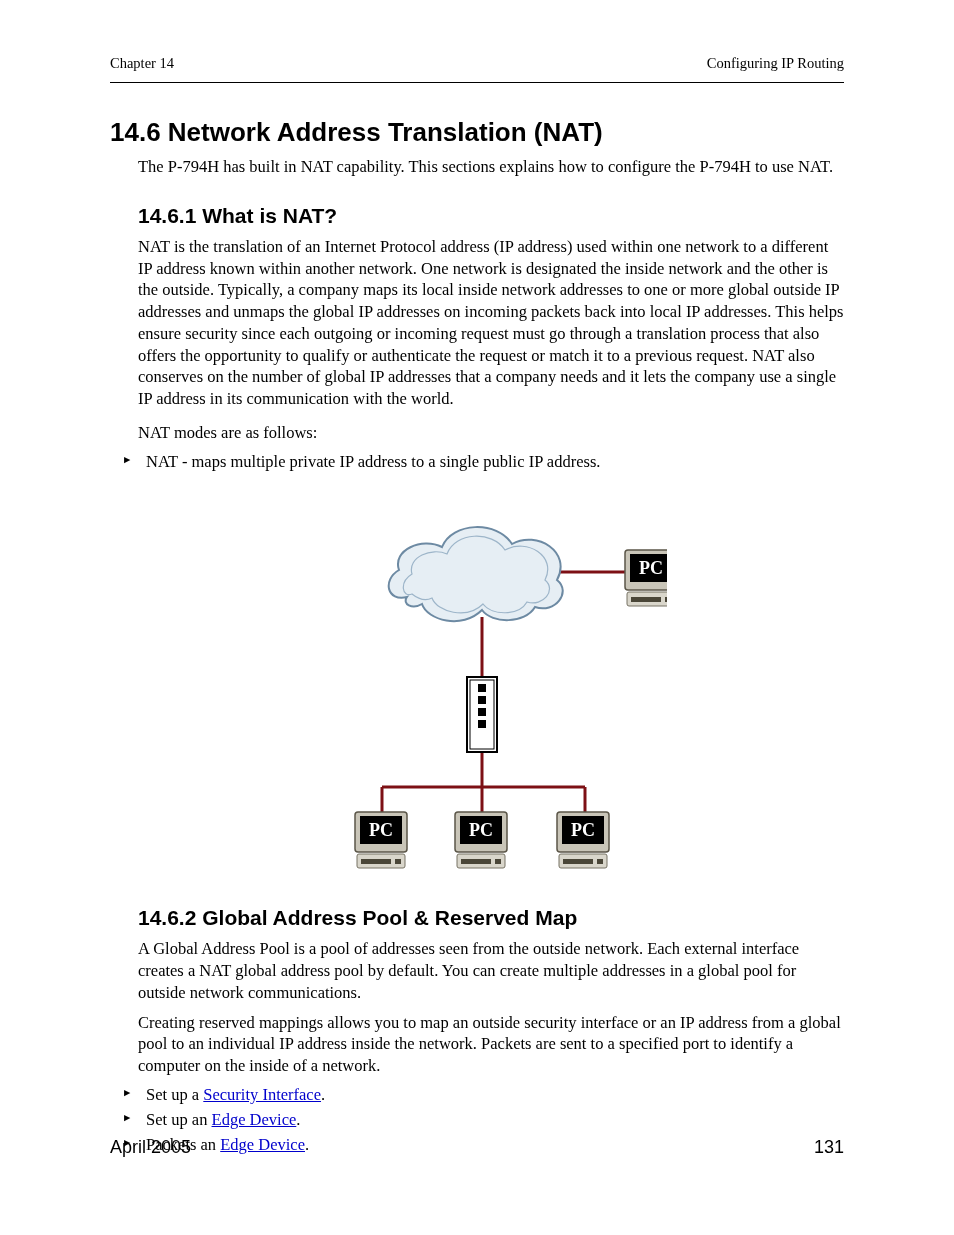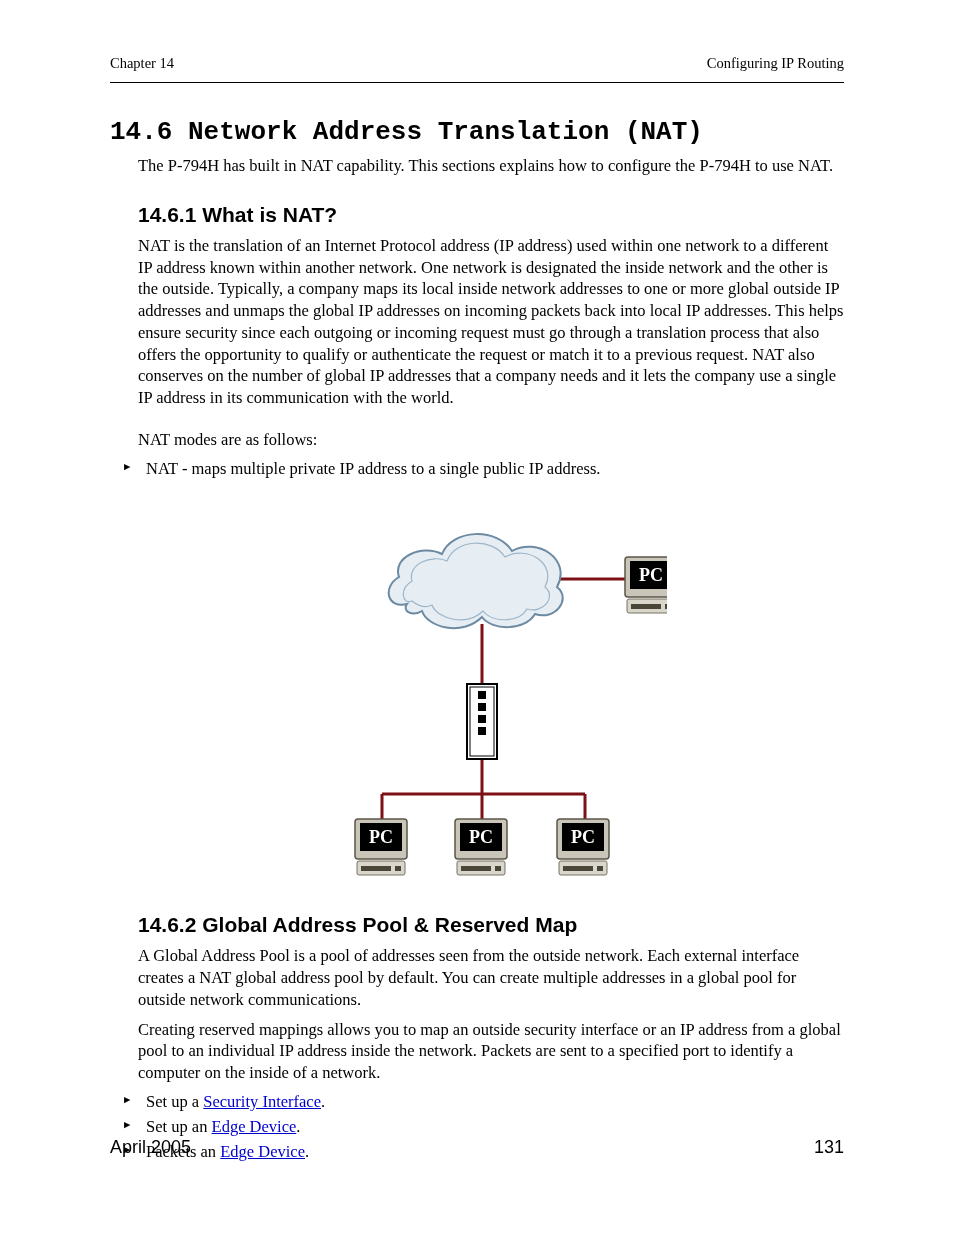--- a/index.html
+++ b/index.html
@@ -20,21 +20,21 @@
     border-top: 1px solid #000;
     margin-top: 10px;
   }
   .header-row {
     display: flex;
     justify-content: space-between;
     font-size: 14.5px;
     margin-bottom: 6px;
   }
   .section-heading {
-    font-family: Liberation Mono, monospace;
+    font-family: Liberation Sans, sans-serif;
     font-weight: bold;
     font-size: 26px;
     margin-top: 34px;
   }
   .subsection-heading {
     font-family: Arial, Helvetica, sans-serif;
     font-weight: bold;
     font-size: 21px;
     margin-top: 26px;
     margin-bottom: 4px;
@@ -103,21 +103,21 @@
   <div class="rule"></div>
 
   <div class="section-heading">14.6 Network Address Translation (NAT)</div>
 
   <div class="body-text indent">The P-794H has built in NAT capability. This sections explains how to configure the P-794H to use NAT.</div>
 
   <div class="subsection-heading indent">14.6.1 What is NAT?</div>
 
   <div class="body-text indent">NAT is the translation of an Internet Protocol address (IP address) used within one network to a different IP address known within another network. One network is designated the inside network and the other is the outside. Typically, a company maps its local inside network addresses to one or more global outside IP addresses and unmaps the global IP addresses on incoming packets back into local IP addresses. This helps ensure security since each outgoing or incoming request must go through a translation process that also offers the opportunity to qualify or authenticate the request or match it to a previous request. NAT also conserves on the number of global IP addresses that a company needs and it lets the company use a single IP address in its communication with the world.</div>
 
-  <div class="body-text indent" style="margin-top:20px">NAT modes are as follows:</div>
+  <div class="body-text indent" style="margin-top:12px">NAT modes are as follows:</div>
 
   <ul class="arrow-list">
     <li>NAT - maps multiple private IP address to a single public IP address.</li>
   </ul>
 
   <div class="figure">
     <svg width="380" height="380" viewBox="0 0 380 380">
 
       <g stroke="#7d1015" stroke-width="3" fill="none">
         <line x1="195" y1="115" x2="195" y2="175"></line>

